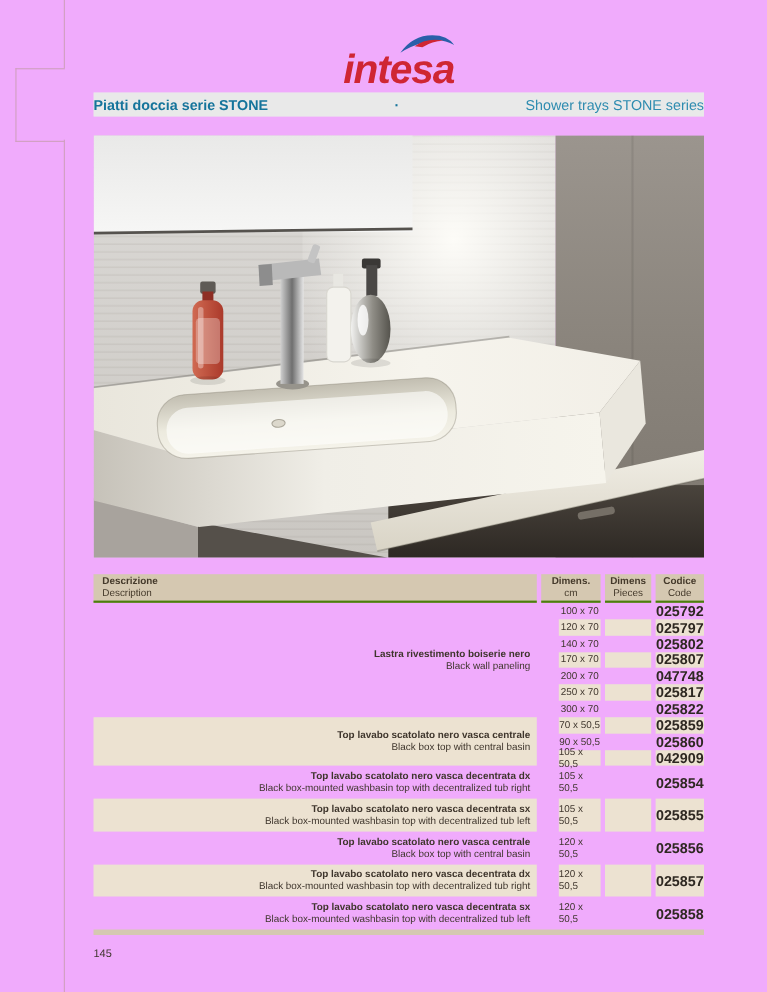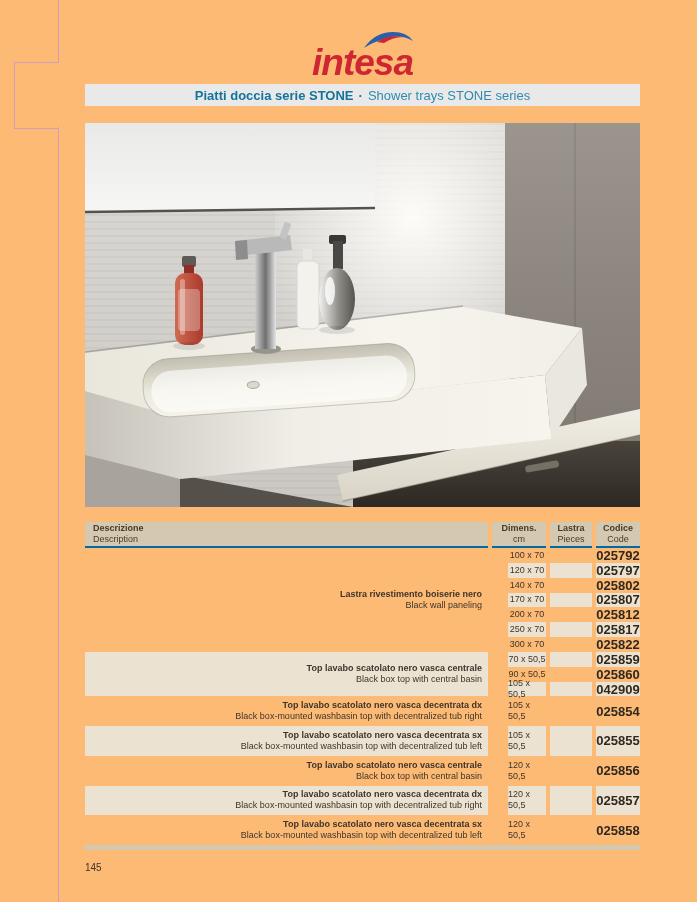--- a/index.html
+++ b/index.html
@@ -1,40 +1,40 @@
 <!DOCTYPE html>
 <html><head>
 <meta charset="utf-8">
 <style>
   html,body{margin:0;padding:0;background:#fff;}
-  .page{position:relative;width:697px;height:902px;background:#fdba74;overflow:hidden;
+  .page{position:relative;width:697px;height:902px;background:#f0abfc;overflow:hidden;
         font-family:"Liberation Sans",sans-serif;color:#3e352c;}
   
   .pline{position:absolute;width:0;border-left:1px solid #cf9fbd;}
   .pnotch{position:absolute;left:14px;top:62px;width:44px;height:65px;
           border-top:1px solid #cf9fbd;border-left:1px solid #cf9fbd;border-bottom:1px solid #cf9fbd;}
   
   .logo{position:absolute;left:85px;top:30px;width:555px;text-align:center;}
   .logo-wrap{position:relative;display:inline-block;padding-top:16px;}
   .logo-text{font-size:37px;font-weight:700;font-style:italic;color:#cf2633;letter-spacing:-1px;line-height:34px;}
   .logo-swoosh{position:absolute;top:0px;right:-2px;width:52px;height:22px;}
   
   .banner{position:absolute;left:85px;top:84px;width:555px;height:22px;background:#e9e9e9;
-          display:flex;align-items:center;justify-content:center;gap:5px;font-size:13px;color:#1a7ca2;}
+          display:flex;align-items:center;justify-content:space-between;gap:5px;font-size:13px;color:#1a7ca2;}
   .banner .b1{font-weight:700;color:#15749b;}
   .banner .sep{font-weight:700;color:#15749b;}
   .banner .b2{font-weight:400;color:#2f8cb0;}
   
   .photo{position:absolute;left:85px;top:123px;width:555px;height:384px;overflow:hidden;}
   
   .tbl{position:absolute;left:85px;top:522px;width:555px;display:grid;
        grid-template-columns:403px 54px 42px 44px;column-gap:4px;}
   .cell{box-sizing:border-box;display:flex;flex-direction:column;align-items:center;justify-content:center;
         font-size:9px;line-height:11px;color:#3e352c;}
-  .hdr{background:#d5c8b1;height:26px;border-bottom:2px solid #0369a1;color:#453a2b;}
+  .hdr{background:#d5c8b1;height:26px;border-bottom:2px solid #4d7c0f;color:#453a2b;}
   .hdr .it{font-weight:700;}
   .hdr.left{align-items:flex-start;padding-left:8px;}
   .h-s{height:14.85px;}
   .h-d{height:29.7px;}
   .bg{background:#ece2d1;}
   .desc{align-items:flex-end;padding-left:8px;padding-right:6px;}
   .desc .it{font-weight:700;}
   .dim{font-weight:400;margin-left:16px;}
   .code{font-weight:700;color:#2e2821;font-size:13px;}
   .botbar{position:absolute;left:85px;top:845px;width:555px;height:5px;background:#d5c8b1;}
@@ -192,21 +192,21 @@
   <div class="tbl">
       <div class="cell hdr left">
         <div class="it">Descrizione</div>
         <div class="en">Description</div>
       </div>
       <div class="cell hdr">
         <div class="it">Dimens.</div>
         <div class="en">cm</div>
       </div>
       <div class="cell hdr">
-        <div class="it">Lastra</div>
+        <div class="it">Dimens</div>
         <div class="en">Pieces</div>
       </div>
       <div class="cell hdr">
         <div class="it">Codice</div>
         <div class="en">Code</div>
       </div>
       <div class="cell desc" style="grid-row: span 7;">
         <div class="it">Lastra rivestimento boiserie nero</div>
         <div class="en">Black wall paneling</div>
       </div>
@@ -217,21 +217,21 @@
       <div class="cell h-s bg"></div>
       <div class="cell code h-s bg">025797</div>
       <div class="cell dim h-s">140 x 70</div>
       <div class="cell h-s"></div>
       <div class="cell code h-s">025802</div>
       <div class="cell dim h-s bg">170 x 70</div>
       <div class="cell h-s bg"></div>
       <div class="cell code h-s bg">025807</div>
       <div class="cell dim h-s">200 x 70</div>
       <div class="cell h-s"></div>
-      <div class="cell code h-s">025812</div>
+      <div class="cell code h-s">047748</div>
       <div class="cell dim h-s bg">250 x 70</div>
       <div class="cell h-s bg"></div>
       <div class="cell code h-s bg">025817</div>
       <div class="cell dim h-s">300 x 70</div>
       <div class="cell h-s"></div>
       <div class="cell code h-s">025822</div>
       <div class="cell desc bg" style="grid-row: span 3;">
         <div class="it">Top lavabo scatolato nero vasca centrale</div>
         <div class="en">Black box top with central basin</div>
       </div>

